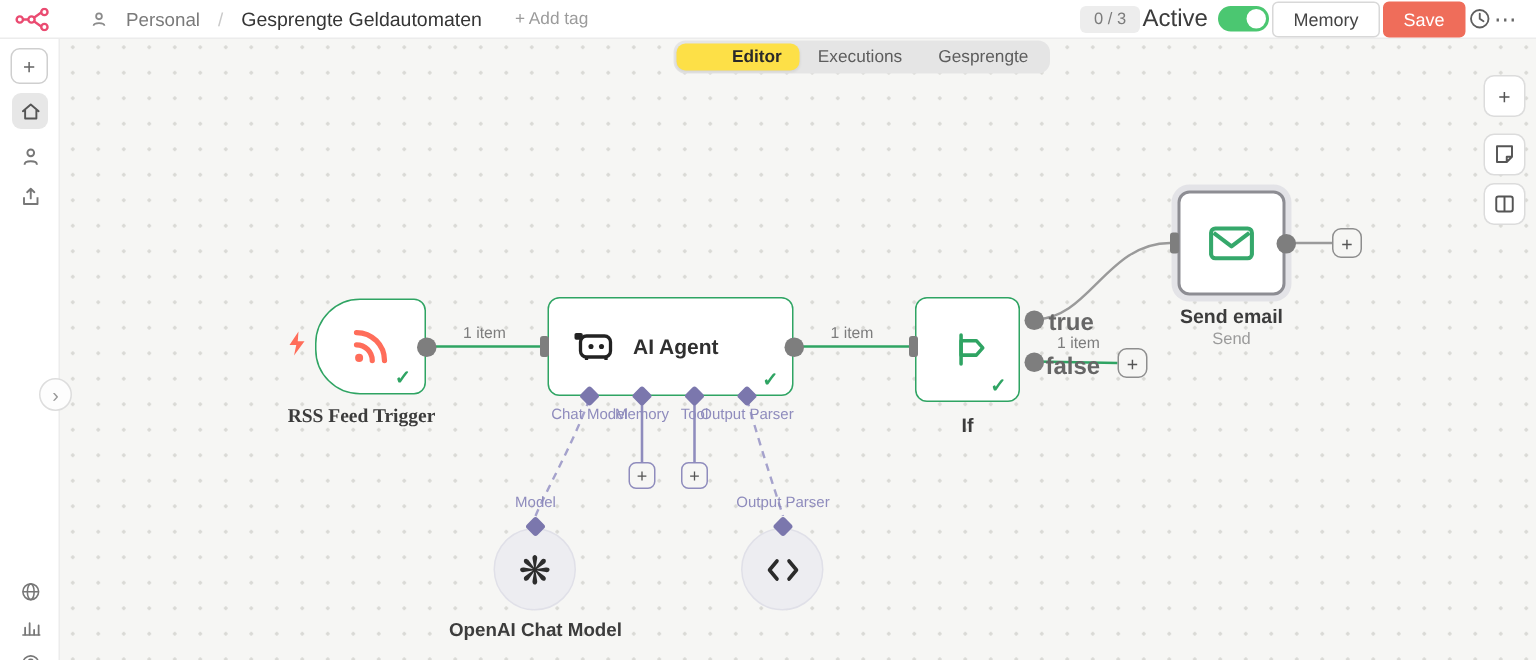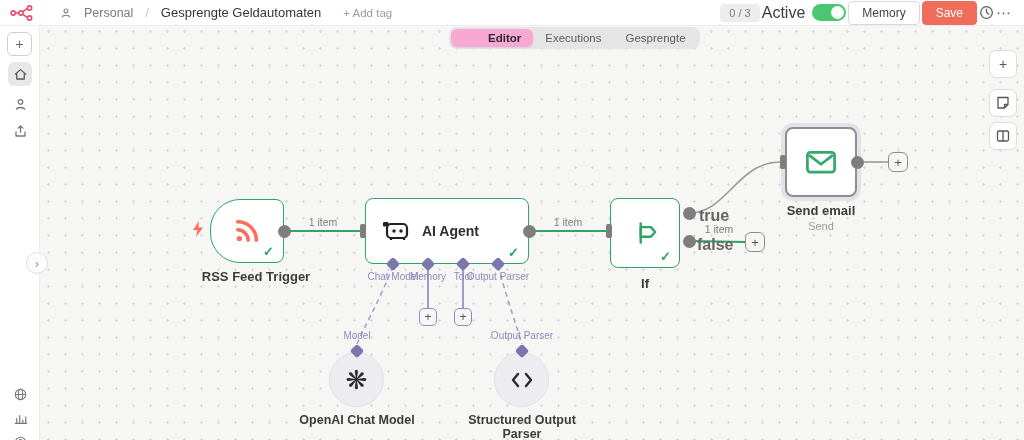--- a/index.html
+++ b/index.html
@@ -38,41 +38,41 @@
   .sb-item { position:absolute; display:flex; align-items:center; justify-content:center; }
   .sb-plus { left:7px; top:6px; width:25px; height:24px; border:1px solid #cfcfcf; border-radius:6px;
     color:#666; font-size:14px; background:#fff; cursor:pointer; }
   .sb-ico { width:24px; height:24px; border-radius:6px; left:8px; cursor:pointer; }
   .sb-ico.active { background:#e7e7e7; }
 
   
   .tabs { position:absolute; left:449px; top:27px; background:#e5e5e5; border-radius:8px;
     display:flex; padding:2px; z-index:6; }
   .tab { font-size:11.5px; color:#5d5d5d; padding:3px 12px; border-radius:6px; cursor:pointer; white-space:nowrap; }
-  .tab.active { background:#f9a8d4; color:#2a2a2a; font-weight:600; box-shadow:0 1px 2px rgba(0,0,0,.08);padding-left:37px; }
+  .tab.active { background:#fde047; color:#2a2a2a; font-weight:600; box-shadow:0 1px 2px rgba(0,0,0,.08);padding-left:37px; }
 
   
   .cv-btn { position:absolute; left:989px; width:28px; height:28px; background:#fff; border:1px solid #dcdcdc;
     border-radius:7px; display:flex; align-items:center; justify-content:center; color:#555;
     font-size:14px; cursor:pointer; z-index:5; }
   .panel-toggle { position:absolute; left:26px; top:252px; width:22px; height:22px; border-radius:50%;
     background:#fdfdfd; border:1px solid #ddd; color:#999; display:flex; align-items:center; justify-content:center;
     font-size:13px; z-index:25; cursor:pointer; }
 
   
   .node { position:absolute; background:#fff; border:1.8px solid #2fa463; border-radius:8px; z-index:2; cursor:pointer; }
   .node-rss { left:210px; top:199px; width:74px; height:64px; border-radius:30px 8px 8px 30px; }
   .node-agent { left:365px; top:198px; width:164px; height:66px; display:flex; align-items:center; }
   .node-if { left:610px; top:198px; width:70px; height:70px; }
   .node-send { left:785px; top:127px; width:72px; height:70px; border:2px solid #8d8d93; box-shadow:0 0 0 4px #e3e3e7; }
   .circle-node { position:absolute; width:55px; height:55px; border-radius:50%; background:#ededf1;
     border:1px solid #e0e0e8; z-index:2; display:flex; align-items:center; justify-content:center; cursor:pointer; }
   .check { position:absolute; color:#2fa463; font-size:13px; font-weight:bold; line-height:1; }
   .node-label { position:absolute; transform:translateX(-50%); font-size:13px; font-weight:600; color:#3c3c3c;
-    white-space:nowrap; z-index:3; text-align:center; }
+    white-space:nowrap; z-index:3; text-align:left; }
   .node-sub { position:absolute; transform:translateX(-50%); font-size:11px; color:#9b9b9b; z-index:3; }
   .agent-title { font-size:14px; font-weight:600; color:#2f2f2f; margin-left:10px; }
   .center-ico { display:flex; align-items:center; justify-content:center; height:100%; }
 
   
   .dot-port { position:absolute; width:13px; height:13px; border-radius:50%; background:#7e7e7e; z-index:4; }
   .sq-port { position:absolute; width:6px; height:14px; border-radius:2px; background:#7e7e7e; z-index:4; }
   .diamond { position:absolute; width:10px; height:10px; background:#7b77ad; border-radius:2px;
     transform:rotate(45deg); z-index:4; }
   .wire-label { position:absolute; transform:translateX(-50%); font-size:10.5px; color:#7d7d7d; z-index:3; white-space:nowrap; }
@@ -112,21 +112,21 @@
       <div class="center-ico">
         <svg width="28" height="28" viewBox="0 0 24 24">
           <circle cx="5.5" cy="18.5" r="2.3" fill="#ff6d5a"></circle>
           <path d="M4 11 a9 9 0 0 1 9 9" stroke="#ff6d5a" stroke-width="3" fill="none" stroke-linecap="round"></path>
           <path d="M4 4 a16 16 0 0 1 16 16" stroke="#ff6d5a" stroke-width="3" fill="none" stroke-linecap="round"></path>
         </svg>
       </div>
       <span class="check" style="right:9px; bottom:4px;">✓</span>
     </div>
     <span class="dot-port" style="left:278px; top:225px;"></span>
-    <div class="node-label" style="left:256px; top:269px;">RSS Feed Trigger</div>
+    <div class="node-label" style="left:241px; top:269px;font-family:Liberation Serif, serif;">RSS Feed Trigger</div>
     <div class="wire-label" style="left:323px; top:216px;">1 item</div>
 
     <div class="node node-agent">
       <svg width="32" height="26" viewBox="0 0 32 26" style="margin-left:14px;">
         <rect x="3" y="4" width="5.5" height="4.5" rx="1.2" fill="#222"></rect>
         <rect x="7" y="6" width="20" height="14" rx="4" stroke="#222" stroke-width="2.2" fill="none"></rect>
         <circle cx="14" cy="13" r="1.7" fill="#222"></circle>
         <circle cx="21" cy="13" r="1.7" fill="#222"></circle>
         <path d="M11 20 v2 M24 20 v2" stroke="#222" stroke-width="2.2"></path>
       </svg>
@@ -187,21 +187,20 @@
     <div class="node-label" style="left:357px; top:413px; font-size:12.5px;">OpenAI Chat Model</div>
 
     <div class="port-label" style="left:522px; top:330px;">Output Parser</div>
     <span class="diamond" style="left:517px; top:346px;"></span>
     <div class="circle-node" style="left:494px; top:352px;">
       <svg width="24" height="18" viewBox="0 0 24 18">
         <polyline points="8,3 3,9 8,15" stroke="#2b2b2b" stroke-width="2.4" fill="none" stroke-linecap="round" stroke-linejoin="round"></polyline>
         <polyline points="16,3 21,9 16,15" stroke="#2b2b2b" stroke-width="2.4" fill="none" stroke-linecap="round" stroke-linejoin="round"></polyline>
       </svg>
     </div>
-    <div class="node-label" style="left:522px; top:413px; font-size:12.5px; white-space:normal; width:130px;">Structured Output Parser</div>
 
     <div class="cv-btn" style="top:50px;">+</div>
     <div class="cv-btn" style="top:89px;">
       <svg width="14" height="14" viewBox="0 0 14 14">
         <path d="M2 1.5 h10 v7 l-3.5 3.5 h-6.5 z M12 8.5 h-3.5 v3.5" stroke="#555" stroke-width="1.3" fill="none" stroke-linejoin="round"></path>
       </svg>
     </div>
     <div class="cv-btn" style="top:122px;">
       <svg width="14" height="14" viewBox="0 0 14 14">
         <rect x="1.5" y="2" width="11" height="10" rx="1.5" stroke="#555" stroke-width="1.3" fill="none"></rect>

